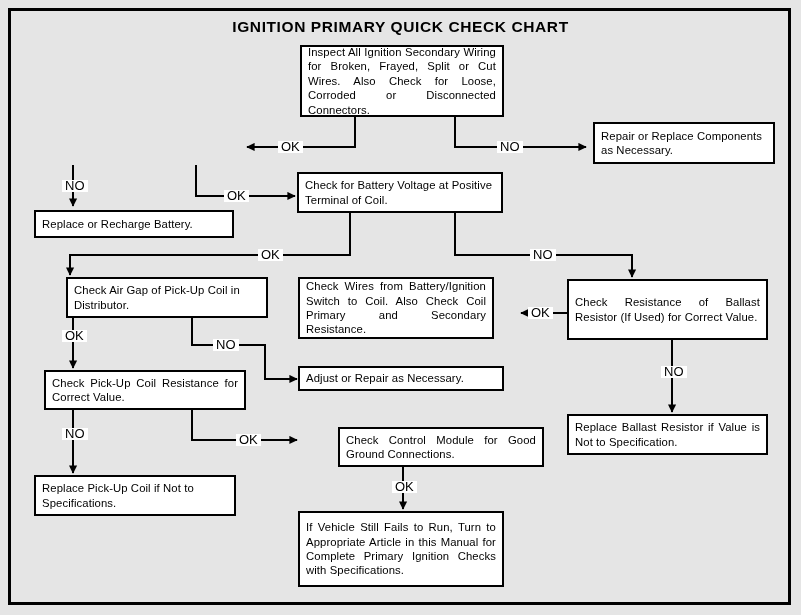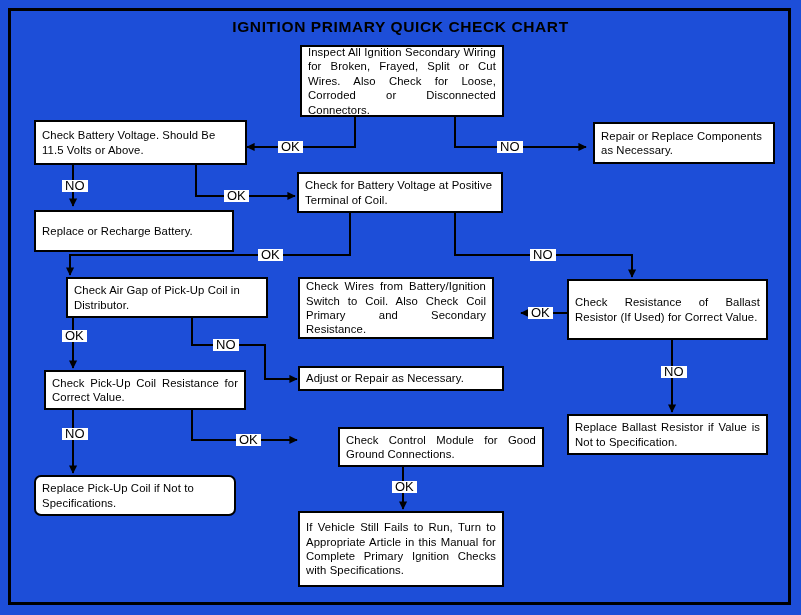--- a/index.html
+++ b/index.html
@@ -1,17 +1,17 @@
 <!DOCTYPE html>
 <html><head>
 <meta charset="utf-8">
 <style>
   html,body{margin:0;padding:0;background:#ffffff;}
   body{font-family:"Liberation Sans", sans-serif;}
-  #page{position:relative;width:801px;height:615px;background:#1d4ed8;overflow:hidden;text-decoration:underline;}
+  #page{position:relative;width:801px;height:615px;background:#e5e5e5;overflow:hidden;text-decoration:underline;}
   #frame{position:absolute;left:8px;top:8px;width:783px;height:597px;border:3px solid #000;box-sizing:border-box;}
   #title{position:absolute;left:0;top:18px;width:801px;text-align:center;
          font-size:15.5px;font-weight:bold;letter-spacing:0.6px;color:#000;}
   svg#wires{position:absolute;left:0;top:0;width:801px;height:615px;pointer-events:none;}
   .box{position:absolute;box-sizing:border-box;border:2px solid #000;background:#fff;
        display:flex;align-items:center;justify-content:flex-start;}
   .box span{display:block;width:100%;padding:0 6px;box-sizing:border-box;
             font-size:11.3px;line-height:14.4px;color:#000;letter-spacing:0.1px;}
   .just span{text-align:justify;text-align-last:left;}
   .lbl{position:absolute;font-size:13px;color:#000;background:#fff;
@@ -59,29 +59,26 @@
       <path d="M192,404 L192,440 L297,440" marker-end="url(#ah)"></path>
 
       <path d="M403,467 L403,509" marker-end="url(#ah)"></path>
     </g>
   </svg>
 
   <div class="box just" style="left:300px;top:45px;width:204px;height:72px;">
     <span>Inspect All Ignition Secondary Wiring for Broken, Frayed, Split or Cut Wires. Also Check for Loose, Corroded or Disconnected Connectors.</span>
   </div>
 
-  <div class="box" style="left:34px;top:120px;width:213px;height:45px;">
-    <span>Check Battery Voltage. Should Be 11.5 Volts or Above.</span>
-  </div>
 
   <div class="box" style="left:586px;top:122px;width:182px;height:42px;margin-left:7px;">
     <span>Repair or Replace Components as Necessary.</span>
   </div>
 
-  <div class="box" style="left:34px;top:210px;width:200px;height:42px;">
+  <div class="box" style="left:34px;top:210px;width:200px;height:28px;">
     <span>Replace or Recharge Battery.</span>
   </div>
 
   <div class="box" style="left:297px;top:172px;width:206px;height:41px;">
     <span>Check for Battery Voltage at Positive Terminal of Coil.</span>
   </div>
 
   <div class="box" style="left:34px;top:277px;width:202px;height:41px;margin-left:32px;">
     <span>Check Air Gap of Pick-Up Coil in Distributor.</span>
   </div>
@@ -99,21 +96,21 @@
   </div>
 
   <div class="box" style="left:298px;top:366px;width:206px;height:25px;">
     <span>Adjust or Repair as Necessary.</span>
   </div>
 
   <div class="box just" style="left:567px;top:414px;width:201px;height:41px;">
     <span>Replace Ballast Resistor if Value is Not to Specification.</span>
   </div>
 
-  <div class="box" style="left:34px;top:475px;width:202px;height:41px;border-radius:7px;">
+  <div class="box" style="left:34px;top:475px;width:202px;height:41px;">
     <span>Replace Pick-Up Coil if Not to Specifications.</span>
   </div>
 
   <div class="box just" style="left:298px;top:427px;width:206px;height:40px;margin-left:40px;">
     <span>Check Control Module for Good Ground Connections.</span>
   </div>
 
   <div class="box just" style="left:298px;top:511px;width:206px;height:76px;">
     <span>If Vehicle Still Fails to Run, Turn to Appropriate Article in this Manual for Complete Primary Ignition Checks with Specifications.</span>
   </div>

